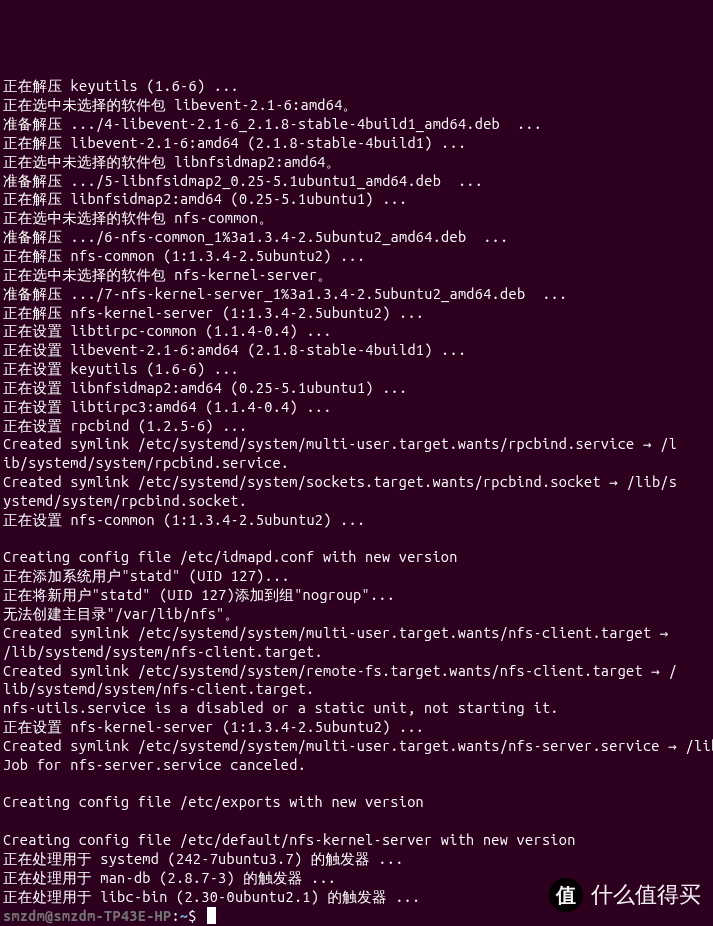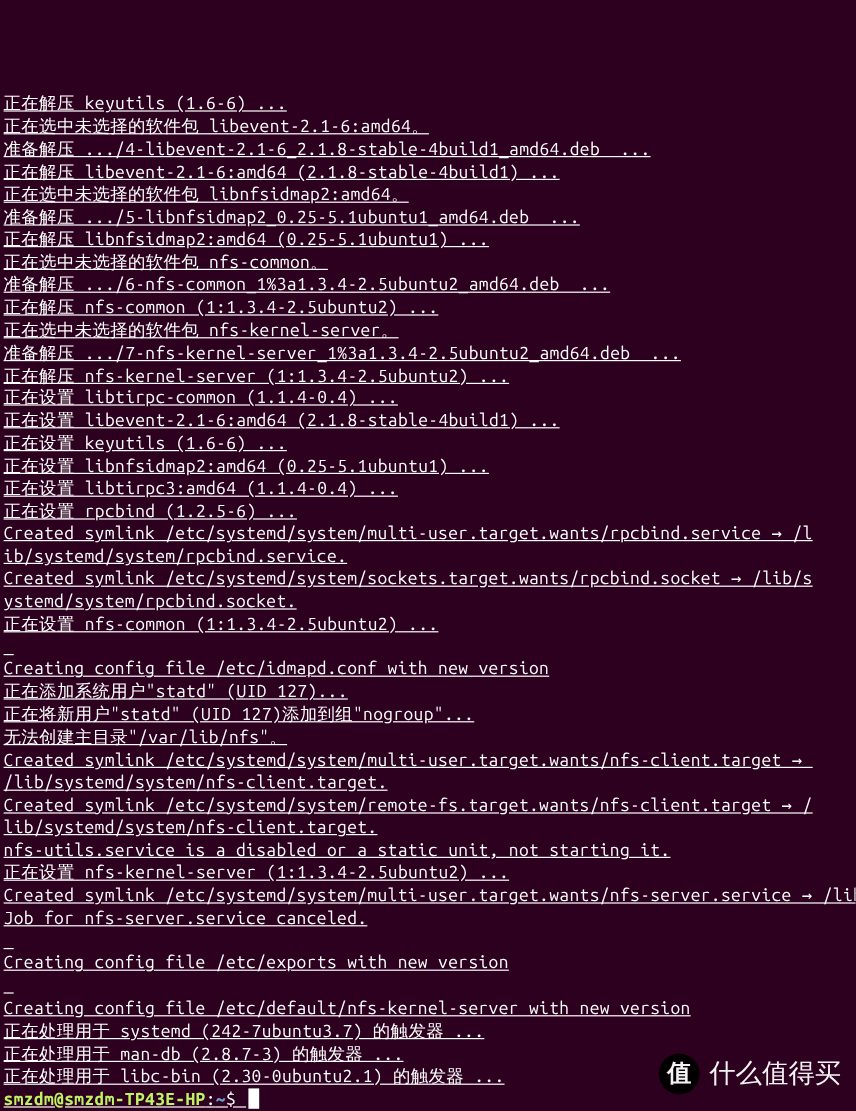--- a/index.html
+++ b/index.html
@@ -14,22 +14,22 @@
       overflow: hidden;
       position: relative;
       padding: 2px 3px;
       white-space: pre-wrap;
       word-break: break-all;
     }
     .terminal-content {
       white-space: pre;
       letter-spacing: 0.3px;
     }
-    .line { display: block; text-decoration: underline; }
-    .prompt-user { color: #bef264; font-weight: bold; }
+    .line { display: block; }
+    .prompt-user { color: #737373; font-weight: bold; }
     .prompt-colon { color: #ffffff; }
     .prompt-path { color: #729fcf; font-weight: bold; }
     .prompt-dollar { color: #ffffff; }
     .cursor {
       display: inline-block;
       width: 9px;
       height: 17px;
       background: #ffffff;
       vertical-align: text-bottom;
       margin-left: 2px;

